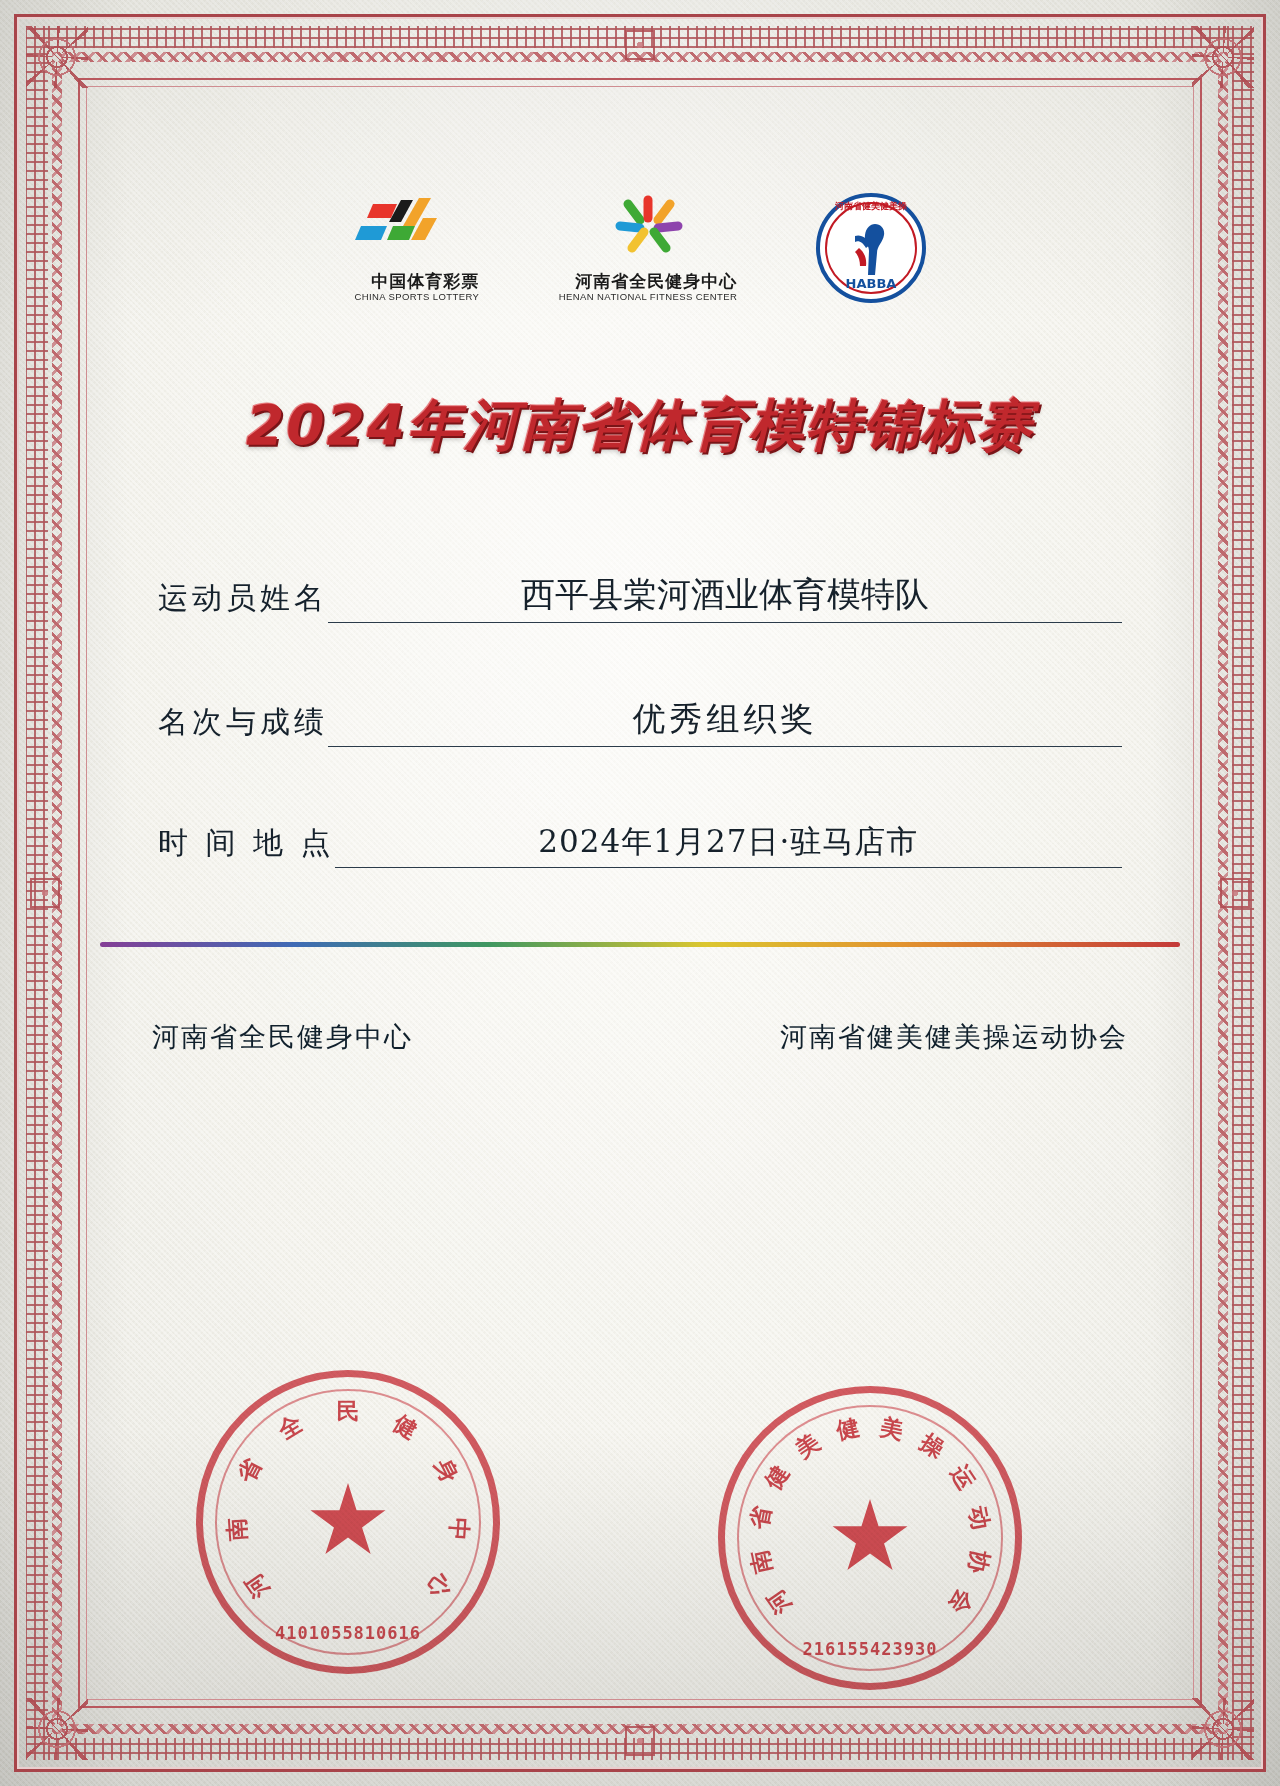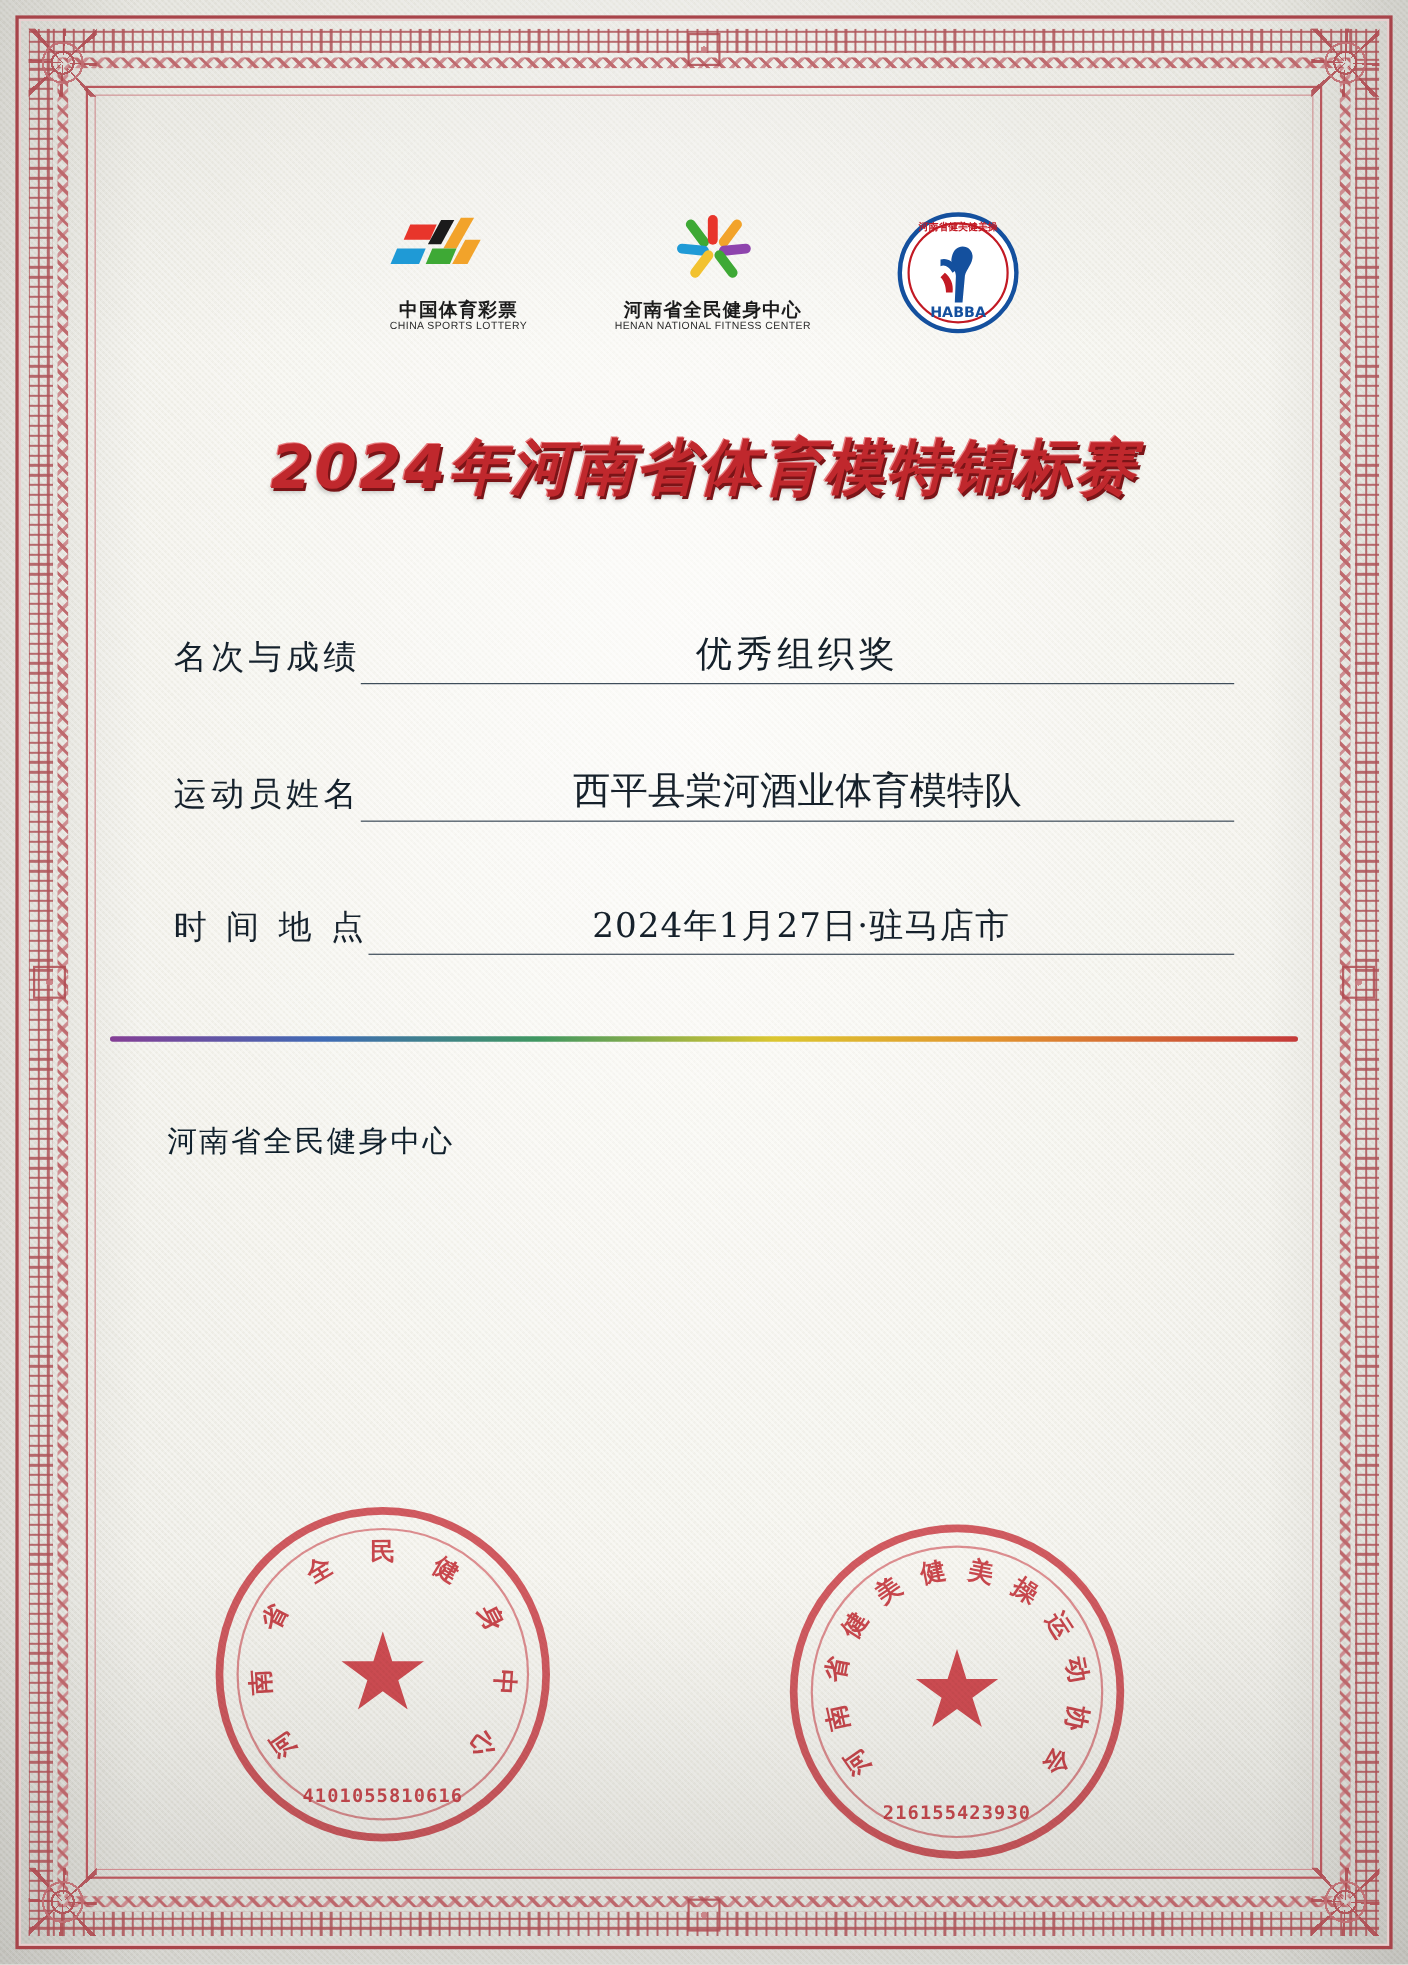--- a/index.html
+++ b/index.html
@@ -122,21 +122,21 @@
   
   .logos{
     display:flex;align-items:flex-start;justify-content:center;
     gap:78px;
     margin-top:92px;
   }
   .logo{display:flex;flex-direction:column;align-items:center;}
   .logo-cap{
     margin-top:6px;text-align:center;line-height:1.15;color:#1b1b1b;
   }
-  .logo-cap .cn{font-size:17px;font-weight:bold;letter-spacing:1px;}
+  .logo-cap .cn{font-size:17px;font-weight:bold;letter-spacing:1px;text-align:right;}
   .logo-cap .en{font-size:9.5px;font-weight:normal;letter-spacing:.4px;color:#2a2a2a;}
 
   
   .title-block{margin-top:86px;text-align:center;font-style:italic;}
   .title-line{
     font-family:"DejaVu Sans","Liberation Sans",sans-serif;
     font-weight:bold;
     font-size:55px;
     letter-spacing:2px;
     line-height:1.28;
@@ -326,41 +326,42 @@
 
     </div>
 
     <div class="title-block">
       <div class="title-line">2024年河南省体育模特锦标赛</div>
     </div>
 
 
     <div class="fields">
 
+      <div class="field name">
+        <div class="field-label">运动员姓名</div>
+        <div class="field-value">西平县棠河酒业体育模特队</div>
+      </div>
+
       <div class="field rank">
         <div class="field-label">名次与成绩</div>
         <div class="field-value">优秀组织奖</div>
       </div>
 
-      <div class="field name">
-        <div class="field-label">运动员姓名</div>
-        <div class="field-value">西平县棠河酒业体育模特队</div>
-      </div>
-
       <div class="field place">
         <div class="field-label">时 间 地 点</div>
         <div class="field-value">2024年1月27日·驻马店市</div>
       </div>
 
     </div>
 
     <div class="rainbow"></div>
 
     <div class="orgs">
       <div class="org">河南省全民健身中心</div>
+      <div class="org">河南省健美健美操运动协会</div>
     </div>
 
   </div>
 
   <div class="seal" id="seal-left">
     <div class="ring"></div>
     <div class="star"></div>
     <div class="arc-text">
         <span style="transform: rotate(-215deg) translate(111px) rotate(90deg) translate(-50%, -50%);">河</span>
         <span style="transform: rotate(-183.75deg) translate(111px) rotate(90deg) translate(-50%, -50%);">南</span>

